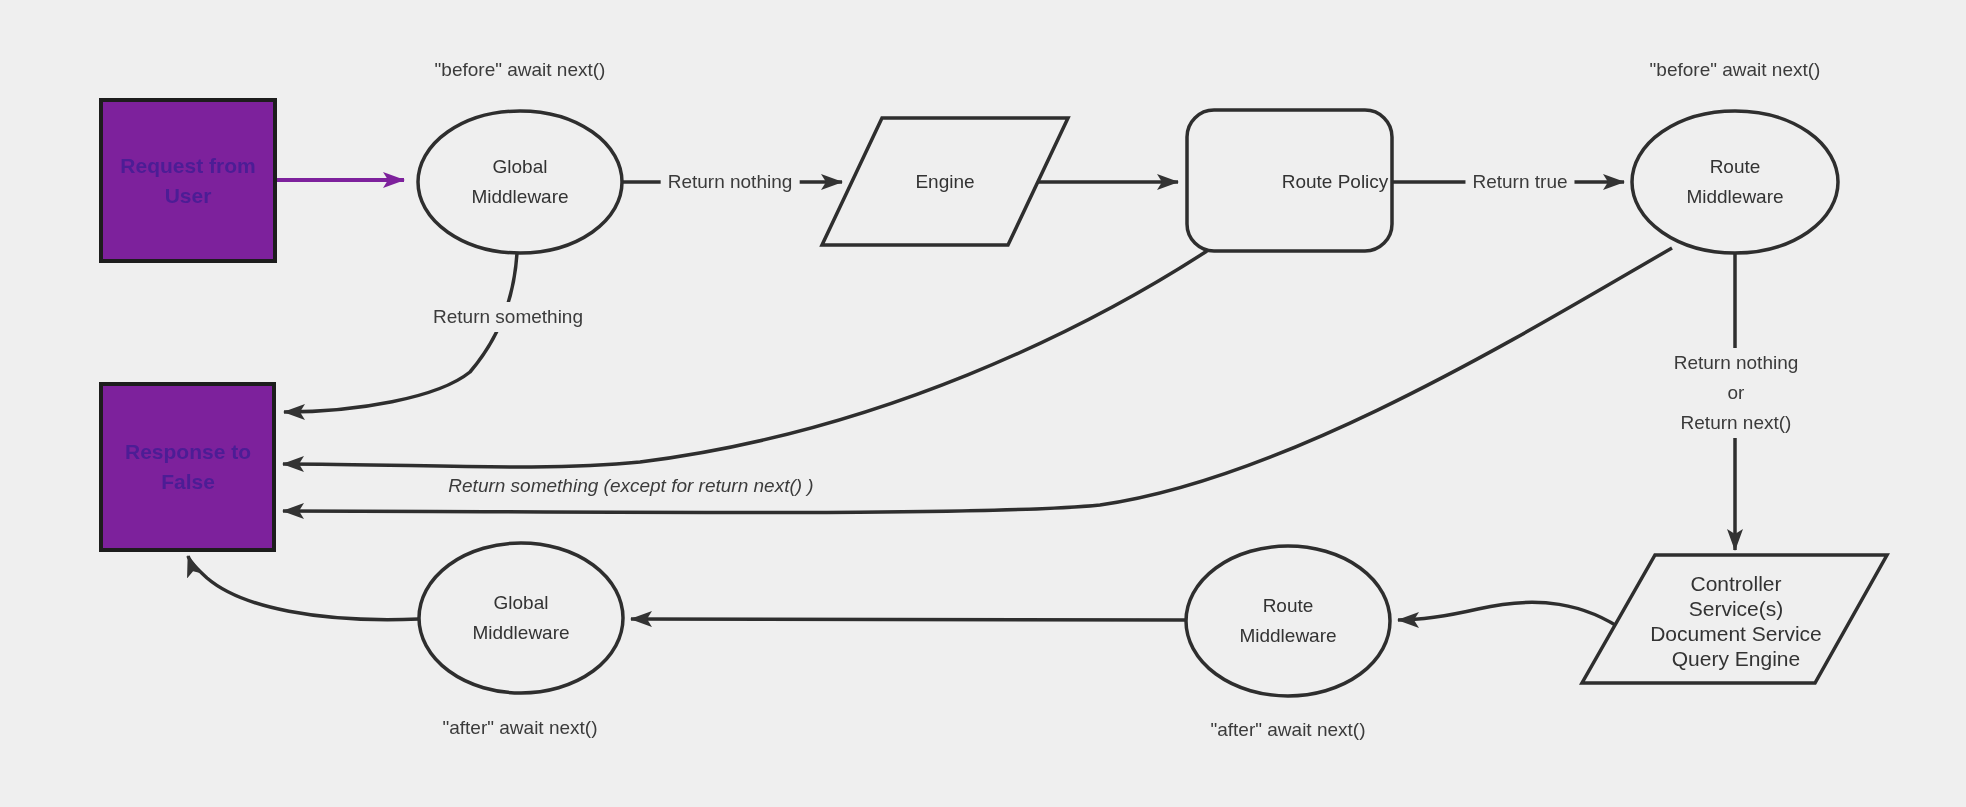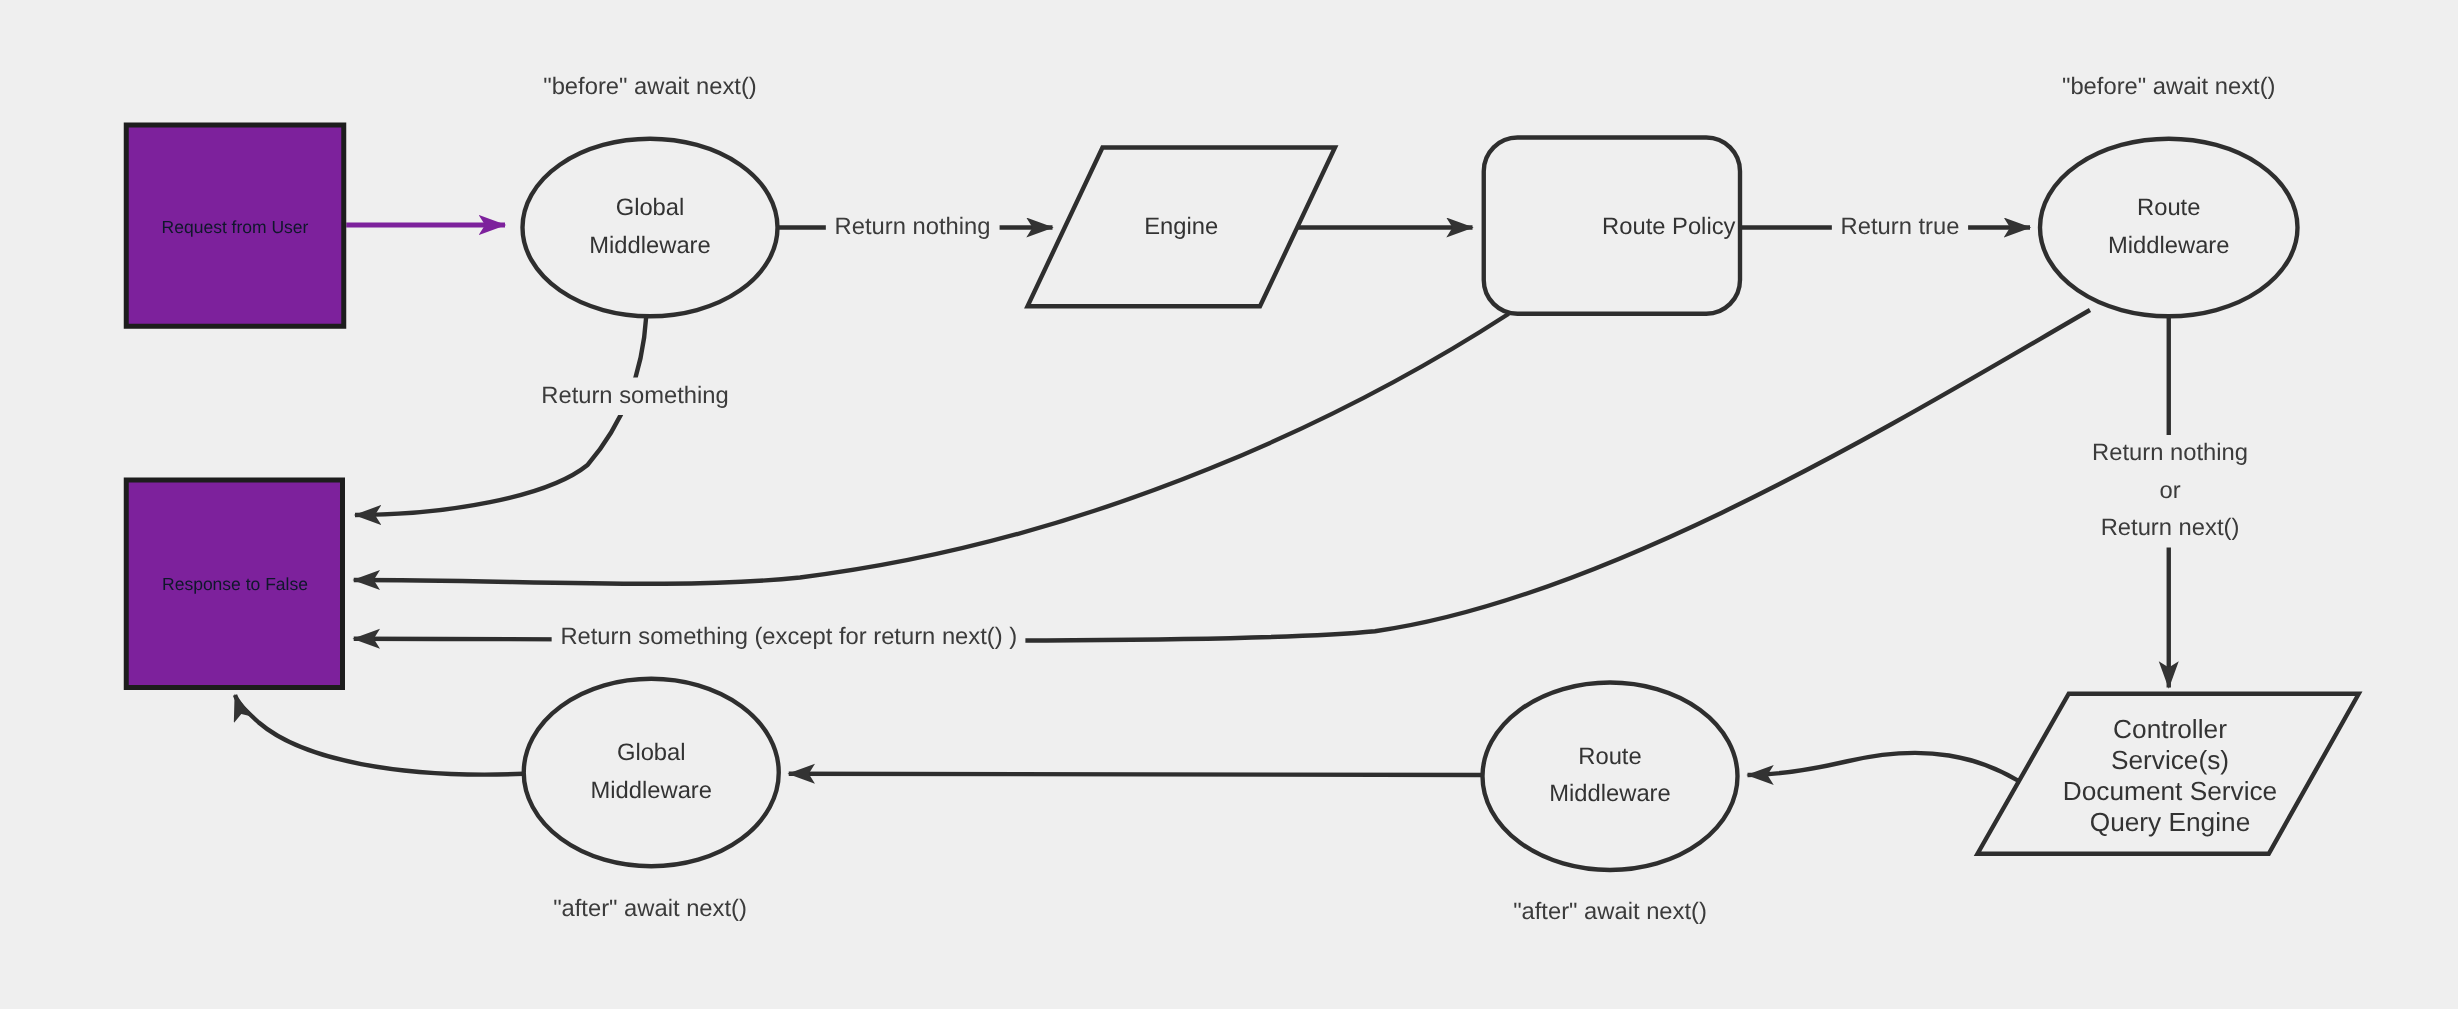--- a/index.html
+++ b/index.html
@@ -26,21 +26,21 @@
     background:var(--bg);padding:0 7px;text-align:center;
   }
   .lbl.multiline{white-space:pre-line;}
   .lbl.no-mask{background:transparent;padding:0;}
   .node-label{
     position:absolute;transform:translate(-50%,-50%);
     color:#333333;font-size:19px;line-height:30px;text-align:center;
     background:transparent;
   }
   .node-label.purple-text{
-    color:#0f172a;font-weight:normal;font-size:14px;line-height:30px;width:160px;
+    color:#4c1d95;font-weight:bold;font-size:21px;line-height:30px;width:160px;
   }
   .node-label.ellipse-text{width:140px;}
   .node-label.small{font-size:21px;line-height:25px;white-space:pre-line;width:220px;}
 </style>
 </head>
 <body>
 
 <div id="canvas">
 
   <svg width="1966" height="807" viewBox="0 0 1966 807">
@@ -87,20 +87,20 @@
 Query Engine</div>
   <div class="node-label ellipse-text" style="left:1288px;top:621px;">Route Middleware</div>
   <div class="node-label ellipse-text" style="left:521px;top:618px;">Global Middleware</div>
   <div class="node-label purple-text" style="left:188px;top:467px;width:150px;">Response to False</div>
 
   <div class="lbl no-mask" style="left:520px;top:70px;">"before" await next()</div>
   <div class="lbl no-mask" style="left:1735px;top:70px;">"before" await next()</div>
   <div class="lbl" style="left:730px;top:182px;">Return nothing</div>
   <div class="lbl" style="left:1520px;top:182px;">Return true</div>
   <div class="lbl" style="left:508px;top:317px;">Return something</div>
-  <div class="lbl" style="left:631px;top:510px;">Return something (except for return next() )</div>
+  <div class="lbl" style="left:631px;top:486px;font-style:italic;">Return something (except for return next() )</div>
   <div class="lbl multiline" style="left:1736px;top:393px;">Return nothing
 or
 Return next()</div>
   <div class="lbl no-mask" style="left:520px;top:728px;">"after" await next()</div>
   <div class="lbl no-mask" style="left:1288px;top:730px;">"after" await next()</div>
 
 </div>
 
 </body></html>

